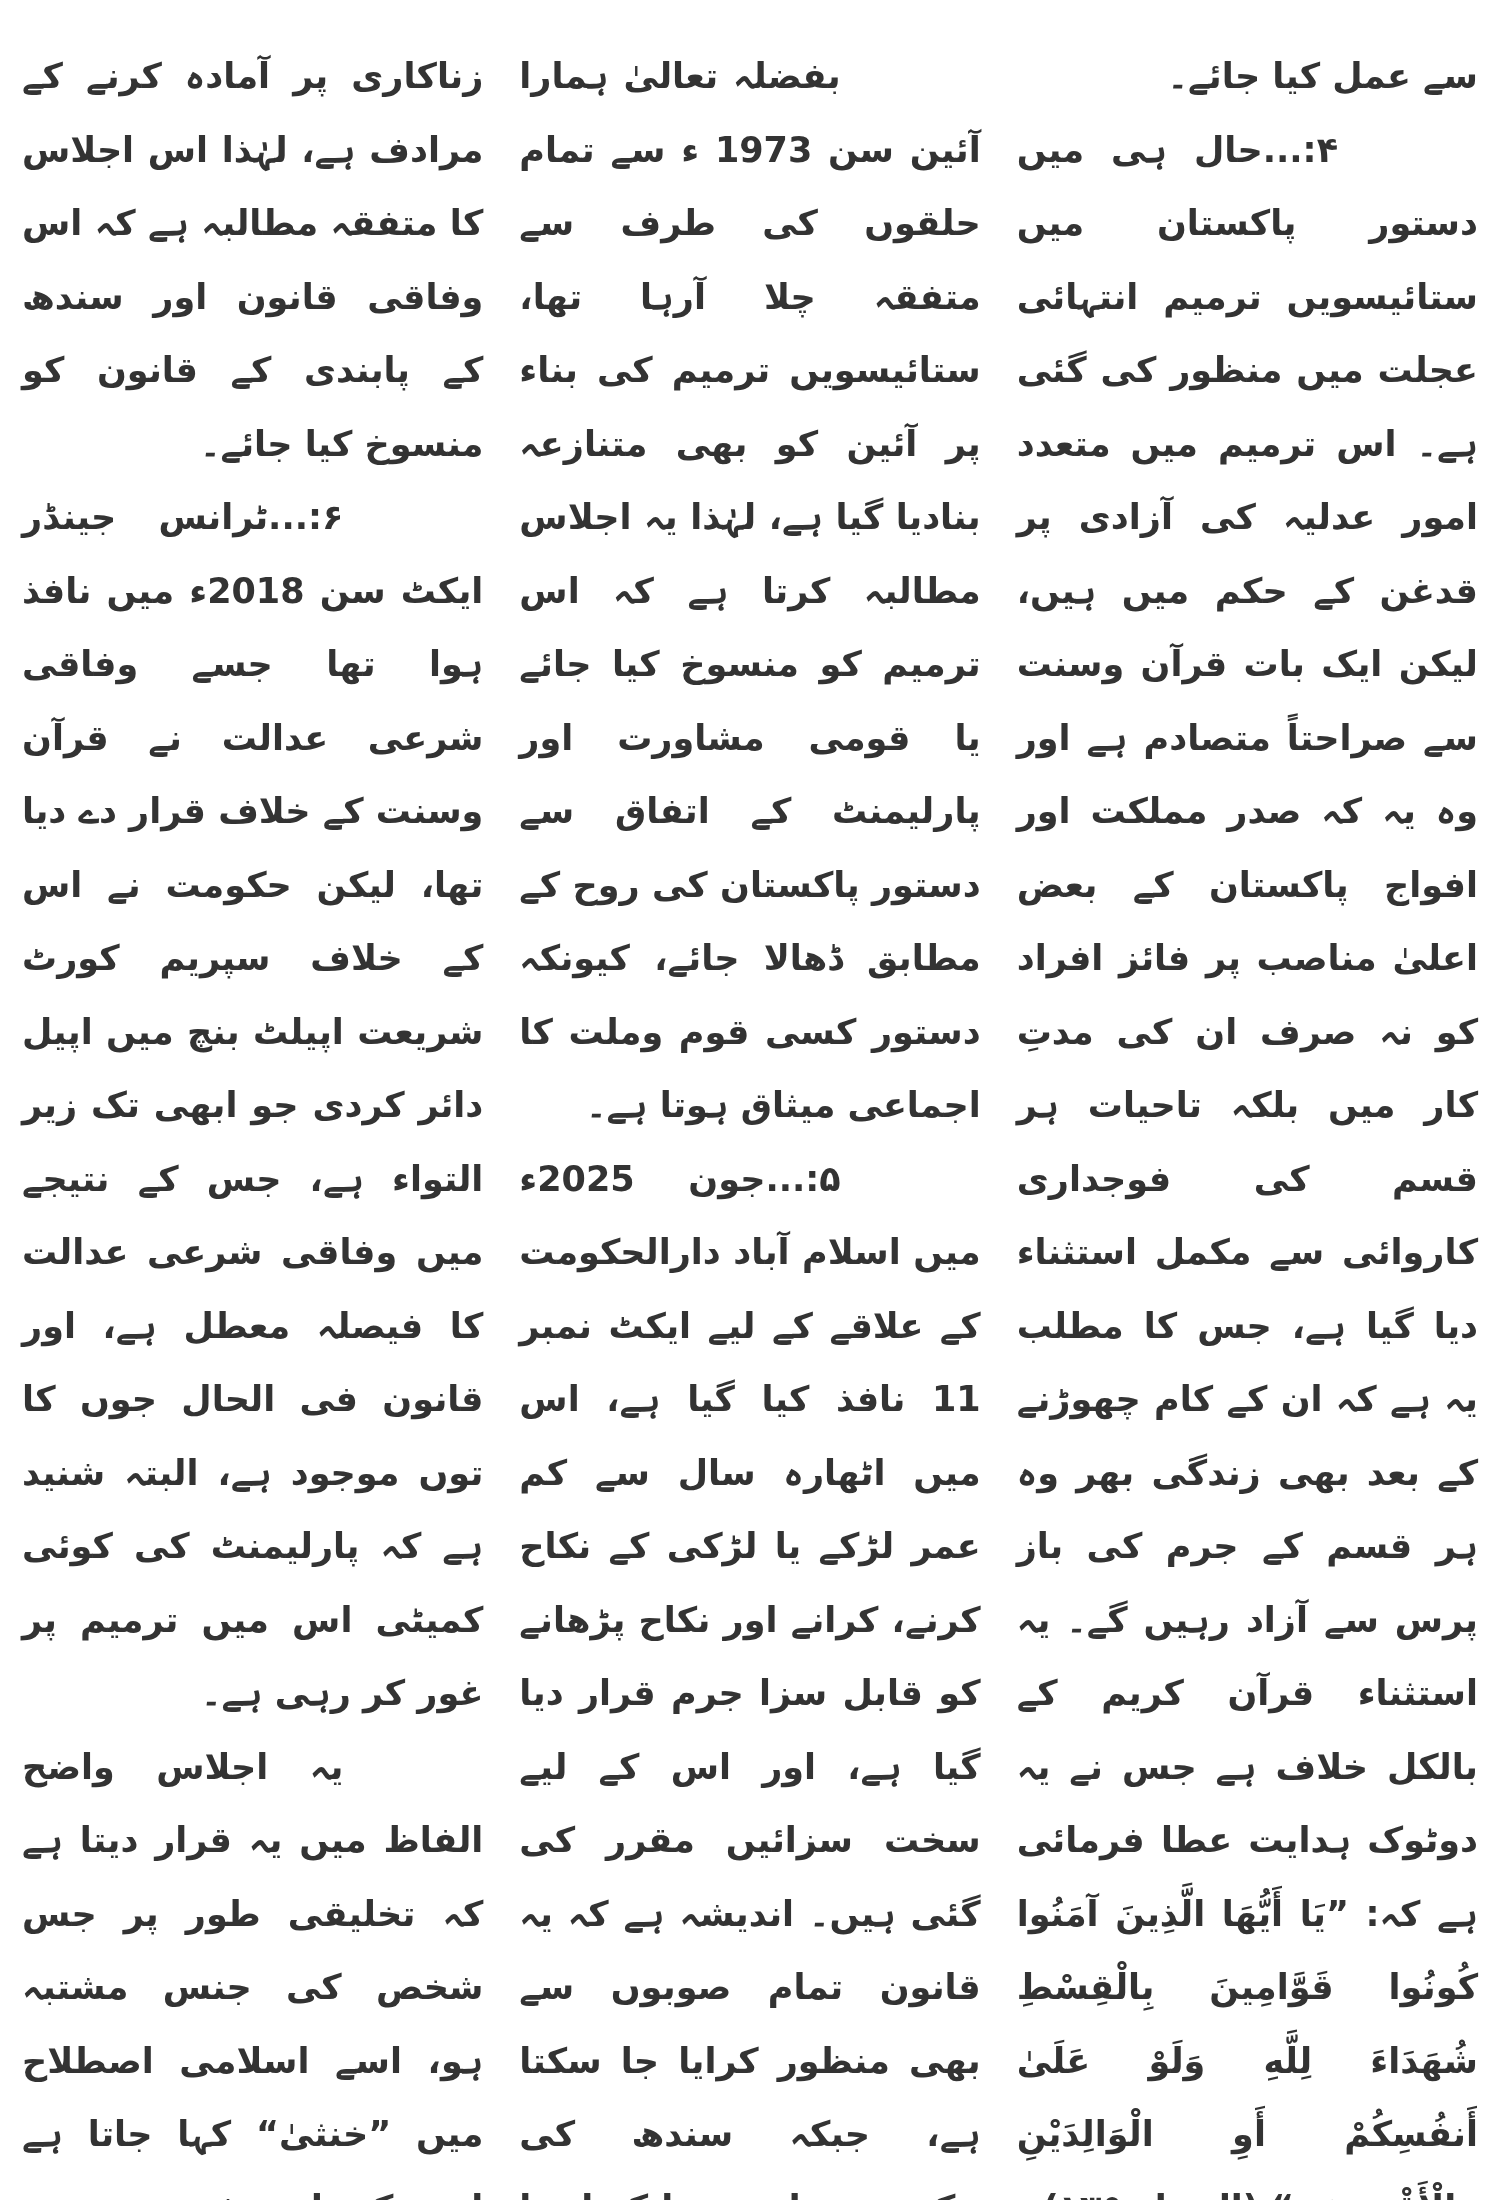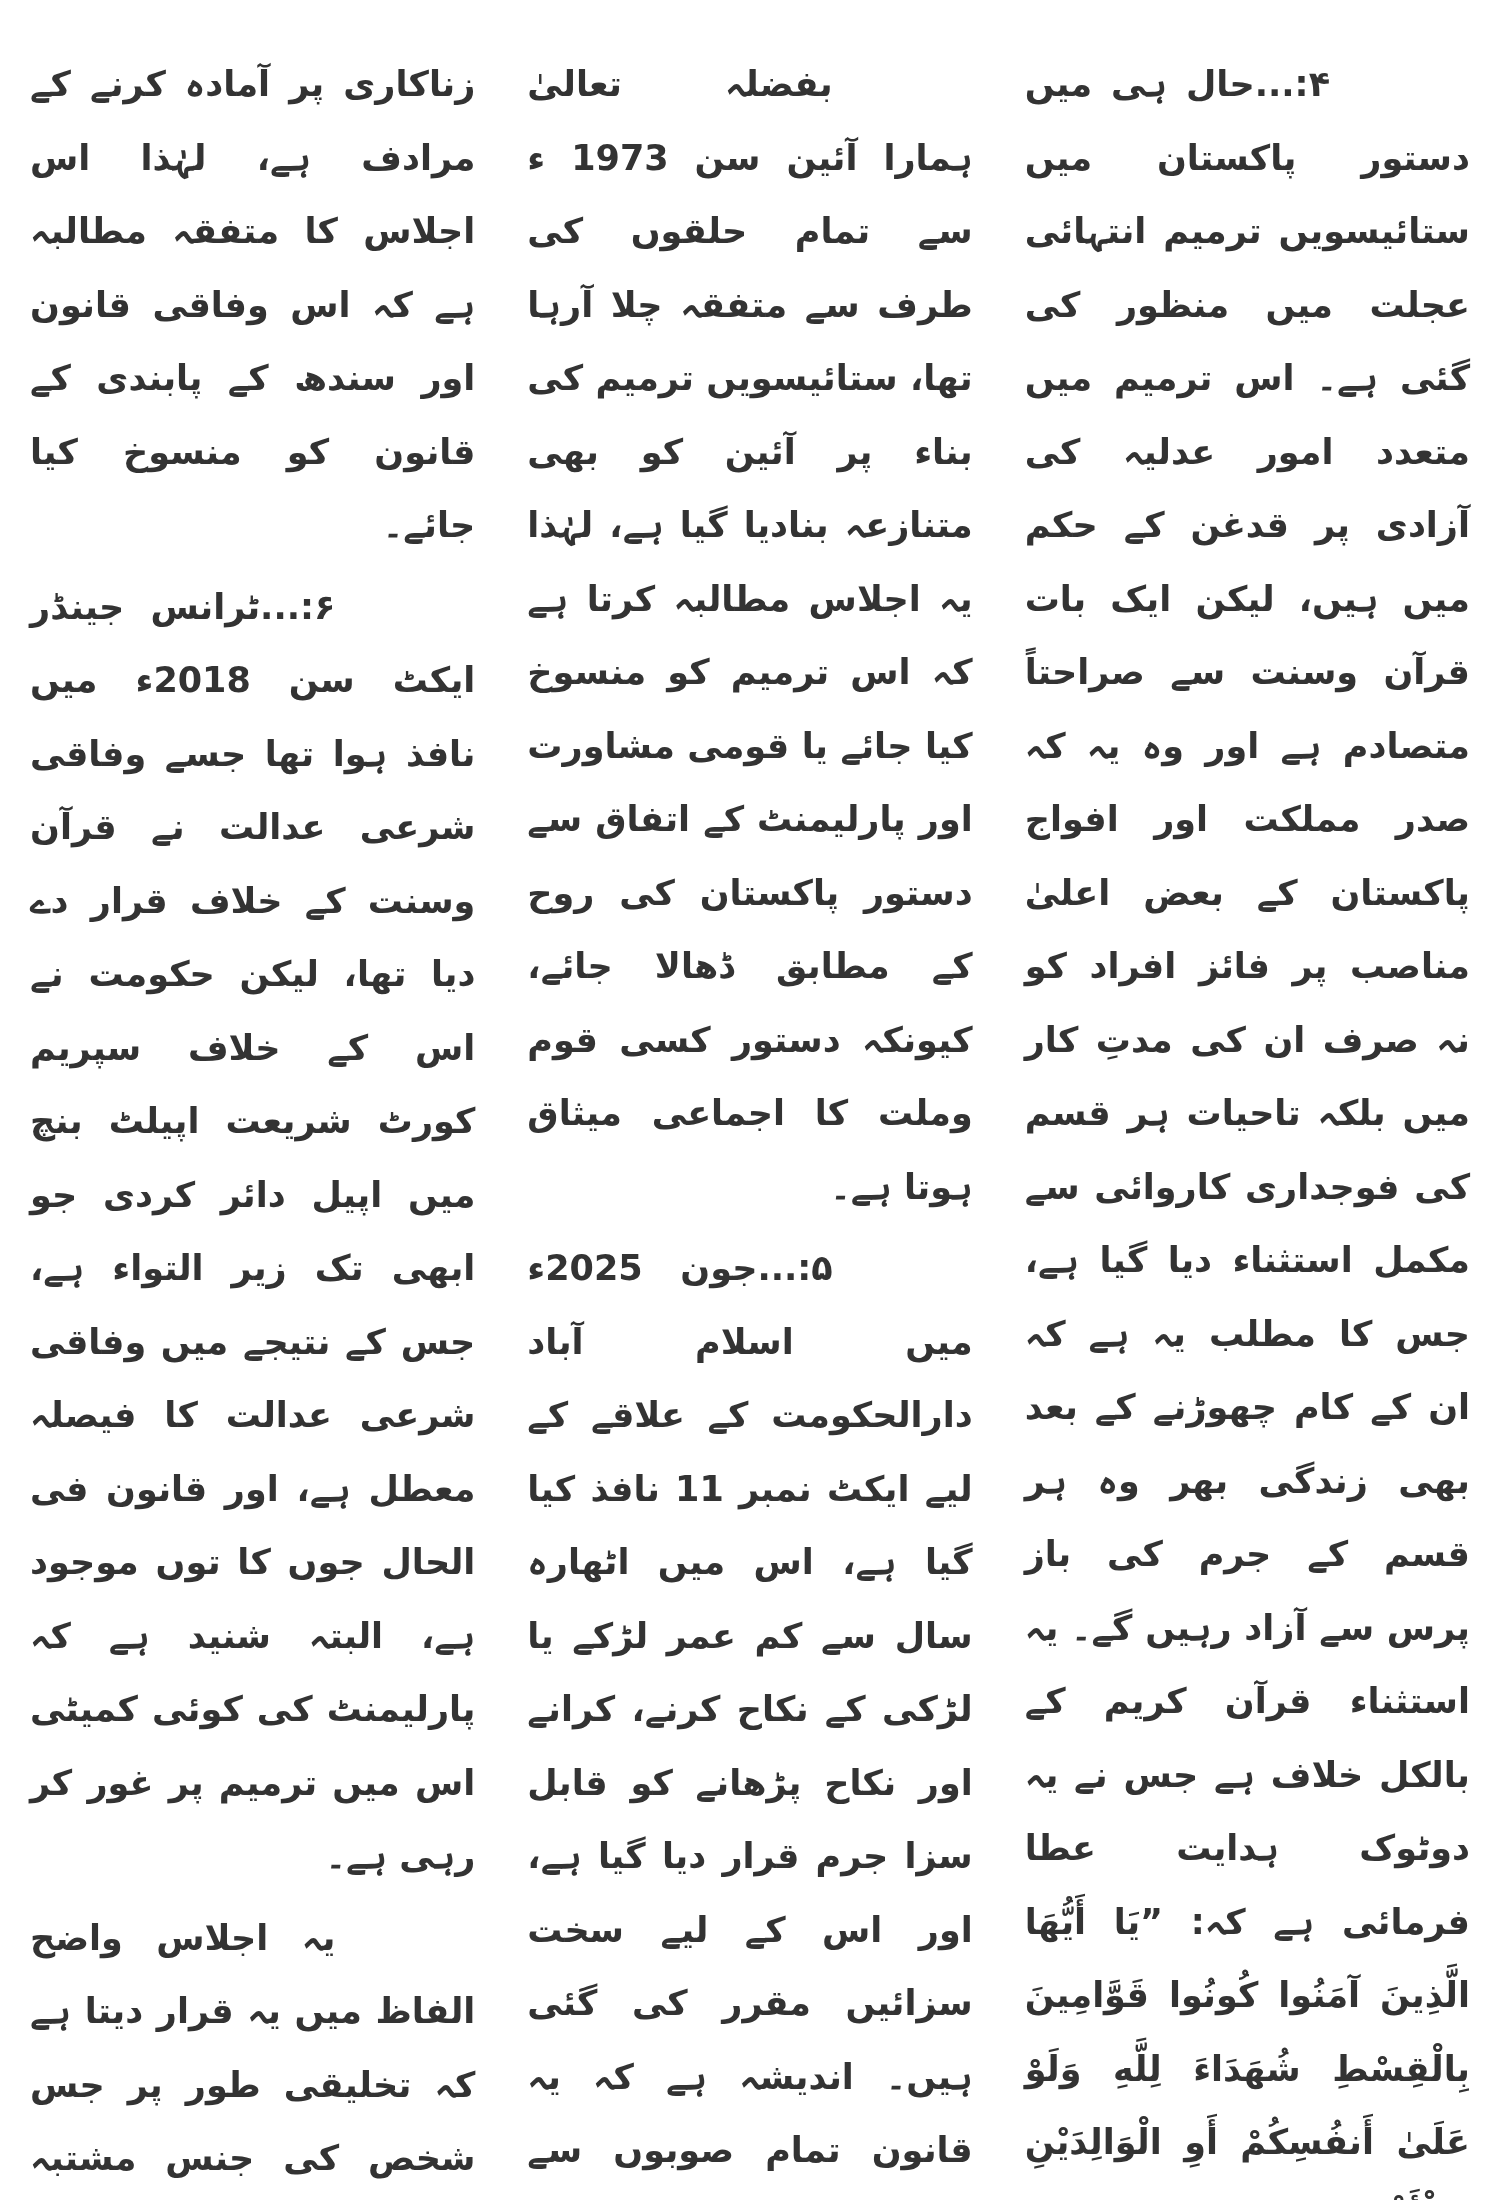--- a/index.html
+++ b/index.html
@@ -21,28 +21,29 @@
   .col {
     flex: 1 1 0;
     direction: rtl;
     text-align: justify;
     text-align-last: right;
     font-size: 35px;
     line-height: 73.5px;
     font-weight: bold;
     box-sizing: border-box;
   }
-  .para { margin: 8px; }
+  .para { margin: 0; }
   .para.indent { text-indent: 140px; }
 </style>
 </head>
 <body>
 
 <div class="page">
   <div class="col">
+    <p class="para">سے عمل کیا جائے۔</p>
     <p class="para indent">۴:...حال ہی میں دستور پاکستان میں ستائیسویں ترمیم انتہائی عجلت میں منظور کی گئی ہے۔ اس ترمیم میں متعدد امور عدلیہ کی آزادی پر قدغن کے حکم میں ہیں، لیکن ایک بات قرآن وسنت سے صراحتاً متصادم ہے اور وہ یہ کہ صدر مملکت اور افواج پاکستان کے بعض اعلیٰ مناصب پر فائز افراد کو نہ صرف ان کی مدتِ کار میں بلکہ تاحیات ہر قسم کی فوجداری کاروائی سے مکمل استثناء دیا گیا ہے، جس کا مطلب یہ ہے کہ ان کے کام چھوڑنے کے بعد بھی زندگی بھر وہ ہر قسم کے جرم کی باز پرس سے آزاد رہیں گے۔ یہ استثناء قرآن کریم کے بالکل خلاف ہے جس نے یہ دوٹوک ہدایت عطا فرمائی ہے کہ: ”يَا أَيُّهَا الَّذِينَ آمَنُوا كُونُوا قَوَّامِينَ بِالْقِسْطِ شُهَدَاءَ لِلَّهِ وَلَوْ عَلَىٰ أَنفُسِكُمْ أَوِ الْوَالِدَيْنِ وَالْأَقْرَبِينَ۔“ (النساء:۱۳۵)</p>
 
   </div>
   <div class="col">
     <p class="para indent">بفضلہ تعالیٰ ہمارا آئین سن 1973 ء سے تمام حلقوں کی طرف سے متفقہ چلا آرہا تھا، ستائیسویں ترمیم کی بناء پر آئین کو بھی متنازعہ بنادیا گیا ہے، لہٰذا یہ اجلاس مطالبہ کرتا ہے کہ اس ترمیم کو منسوخ کیا جائے یا قومی مشاورت اور پارلیمنٹ کے اتفاق سے دستور پاکستان کی روح کے مطابق ڈھالا جائے، کیونکہ دستور کسی قوم وملت کا اجماعی میثاق ہوتا ہے۔</p>
     <p class="para indent">۵:...جون 2025ء میں اسلام آباد دارالحکومت کے علاقے کے لیے ایکٹ نمبر 11 نافذ کیا گیا ہے، اس میں اٹھارہ سال سے کم عمر لڑکے یا لڑکی کے نکاح کرنے، کرانے اور نکاح پڑھانے کو قابل سزا جرم قرار دیا گیا ہے، اور اس کے لیے سخت سزائیں مقرر کی گئی ہیں۔ اندیشہ ہے کہ یہ قانون تمام صوبوں سے بھی منظور کرایا جا سکتا ہے، جبکہ سندھ کی حکومت پہلے ہی ایک ایسا قانون بنا چکی ہے۔</p>
 
   </div>
   <div class="col">
     <p class="para">زناکاری پر آمادہ کرنے کے مرادف ہے، لہٰذا اس اجلاس کا متفقہ مطالبہ ہے کہ اس وفاقی قانون اور سندھ کے پابندی کے قانون کو منسوخ کیا جائے۔</p>

